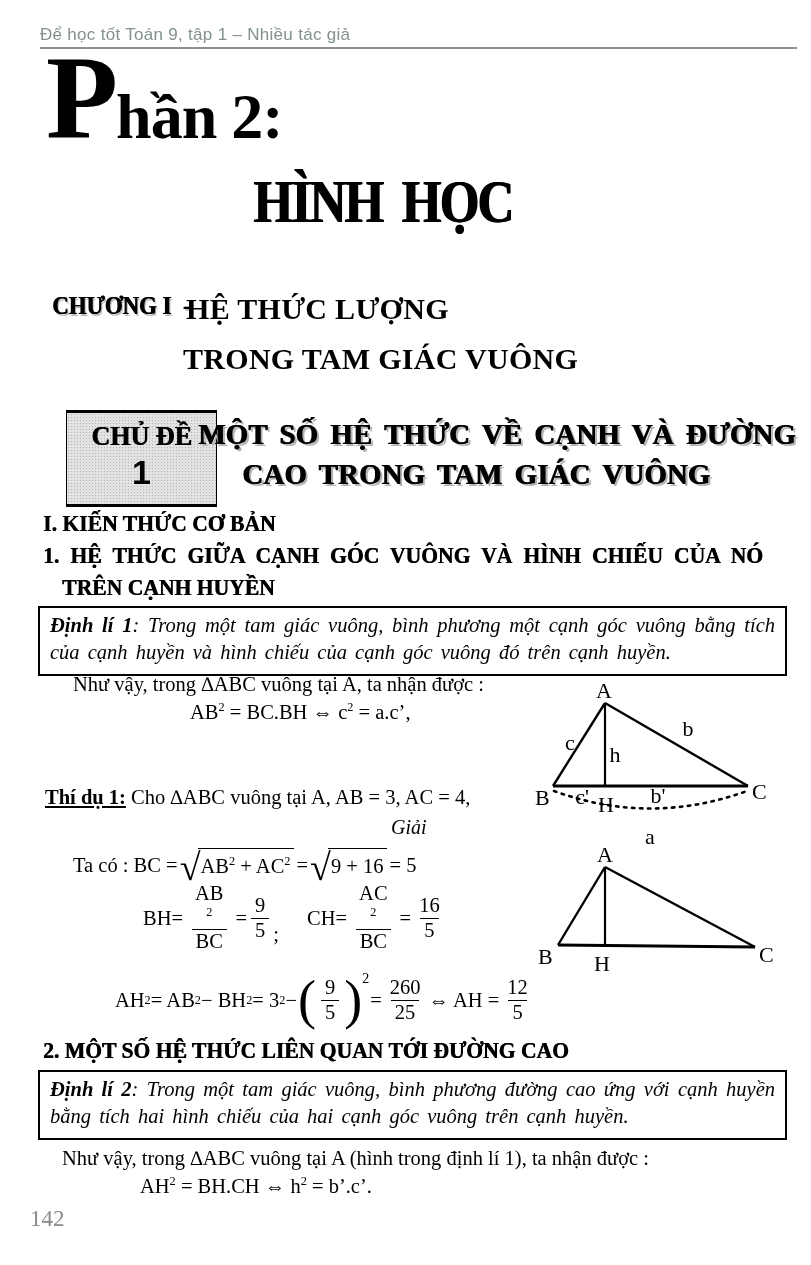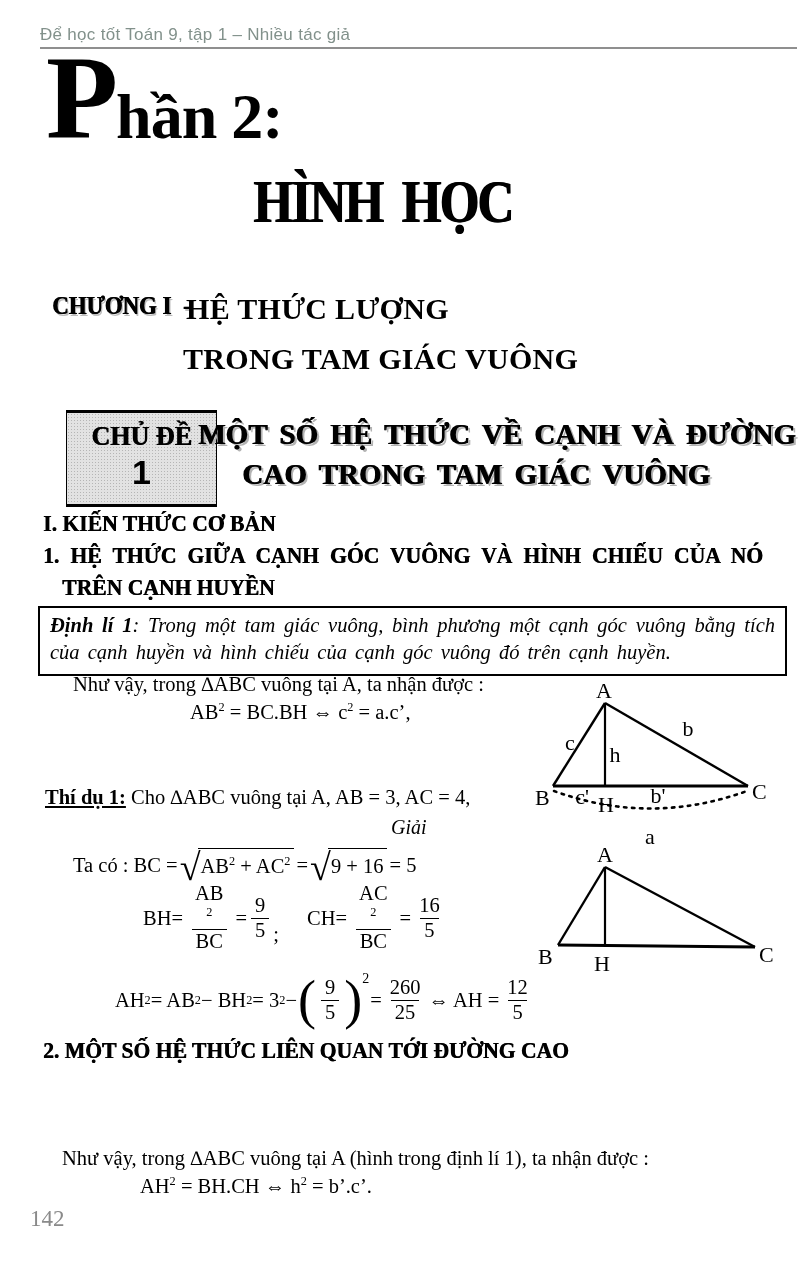--- a/index.html
+++ b/index.html
@@ -181,20 +181,23 @@
     </span>
     <span>⇔ AH = </span>
     <span class="frac">
       <span class="num">12</span>
       <span class="den">5</span>
     </span>
   </div>
 
   <div class="abs sec-head" style="left:43px;top:1038px;">2.  MỘT SỐ HỆ THỨC LIÊN QUAN TỚI ĐƯỜNG CAO</div>
 
+  <div class="abs theorem" style="left:38px;top:1070px;">
+    <b>Định lí 2</b><span>: </span><span>Trong một tam giác vuông, bình phương đường cao ứng với cạnh huyền bằng tích hai hình chiếu của hai cạnh góc vuông trên cạnh huyền.</span>
+  </div>
 
   <div class="abs body-text" style="left:62px;top:1147px;">Như vậy, trong ∆ABC vuông tại A (hình trong định lí 1), ta nhận được :</div>
 
   <div class="abs eq" style="left:140px;top:1175px;">
     <span>AH</span><sup class="s">2</sup><span> = BH.CH ⇔ h</span><sup class="s">2</sup><span> = b’.c’.</span>
   </div>
 
   <div class="abs page-number" style="left:30px;top:1206px;">142</div>
 
   <svg class="abs" style="left:530px;top:672px;" width="262" height="178" viewBox="0 0 262 178">

